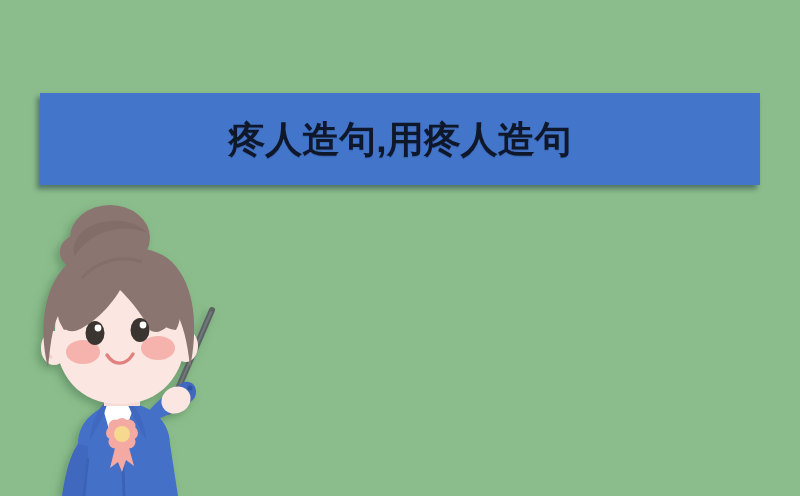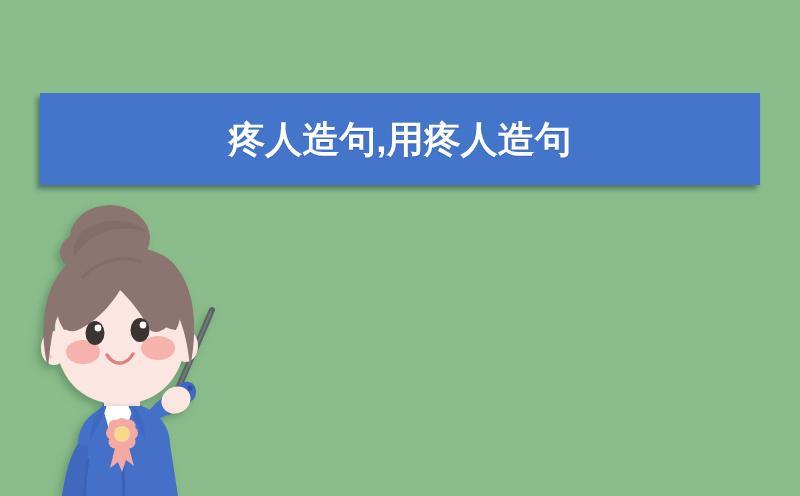--- a/index.html
+++ b/index.html
@@ -28,21 +28,21 @@
     top: 93px;
     width: 720px;
     height: 92px;
     background: #4376CB;
     box-shadow: -3px 4px 5px rgba(20, 35, 60, 0.45);
     display: flex;
     align-items: center;
     justify-content: center;
   }
   #title-text {
-    color: #ffffff;
+    color: #0f172a;
     font-size: 37px;
     font-weight: bold;
     letter-spacing: 0px;
     line-height: 1;
     white-space: nowrap;
     text-shadow: 0 1px 1px rgba(30, 50, 90, 0.25);
   }
 
   
   #teacher {

